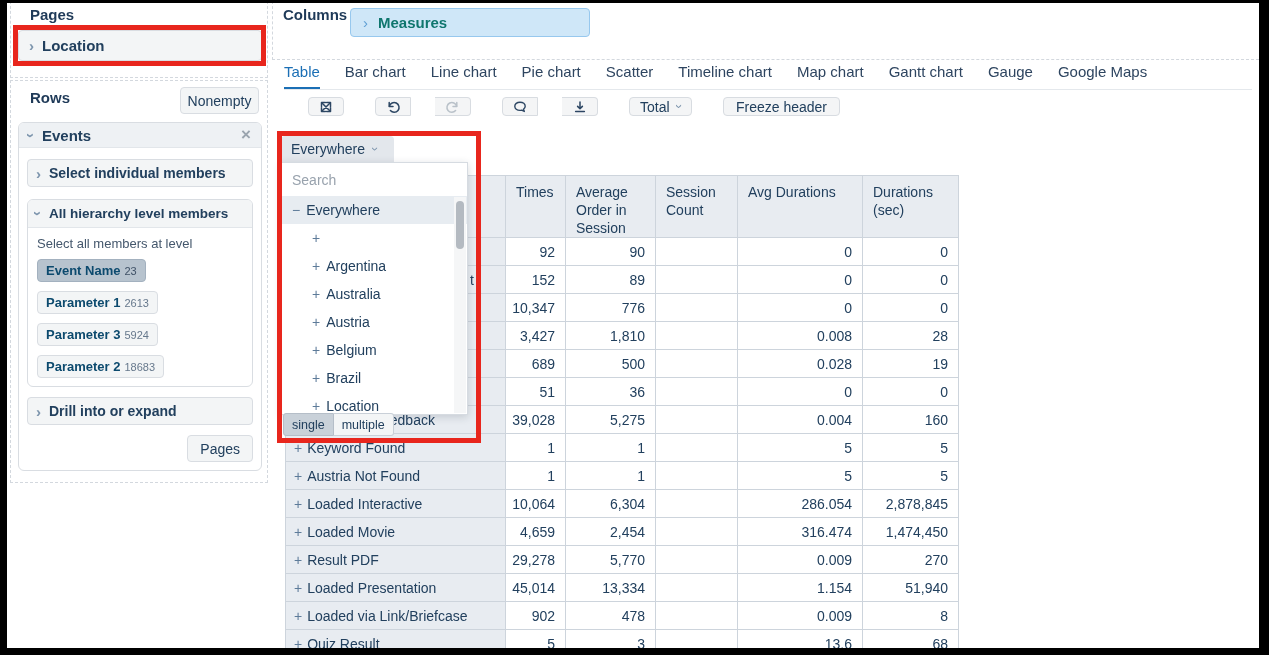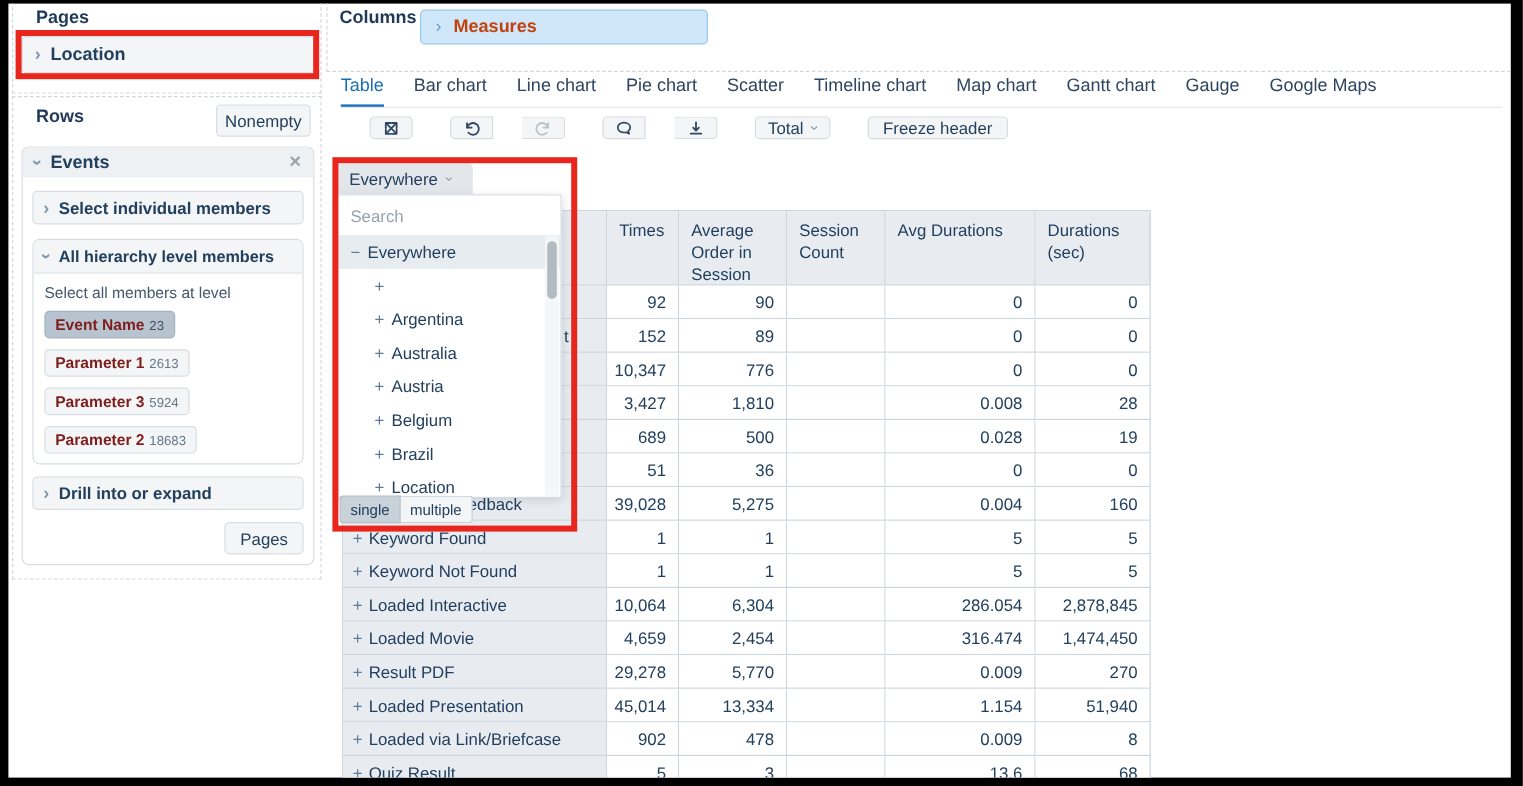--- a/index.html
+++ b/index.html
@@ -33,30 +33,30 @@
   #events-header { height: 30px; background: #eef1f4; border-bottom: 1px solid #e2e6ea; border-radius: 5px 5px 0 0; display: flex; align-items: center; padding: 0 10px; gap: 8px; font-weight: 700; font-size: 15px; }
   #events-close { margin-left: auto; color: #9aa4ae; font-size: 17px; cursor: default; }
   .events-body { padding: 0 8px 8px; display: flex; flex-direction: column; flex: 1; }
   #select-individual { margin-top: 11px; height: 28px; padding: 0 8px; gap: 8px; font-weight: 700; font-size: 14px; }
   #hierarchy-card { margin-top: 12px; border: 1px solid #d9dde2; border-radius: 6px; height: 188px; overflow: hidden; }
   #hierarchy-header { height: 28px; background: #f3f5f6; border-bottom: 1px solid #e2e6ea; display: flex; align-items: center; padding: 0 8px; gap: 8px; font-weight: 700; font-size: 13.5px; }
   .hier-body { padding: 8px 9px; }
   #hier-hint { font-size: 13px; color: #44576c; margin-bottom: 8px; }
   .chip-row { margin-bottom: 9px; }
   .chip { display: inline-flex; align-items: baseline; padding: 3px 8px; border-radius: 4px; background: #f3f5f6; border: 1px solid #d9dde2; }
-  .chip .cl { font-size: 13px; font-weight: 700; color: #7f1d1d; }
+  .chip .cl { font-size: 13px; font-weight: 700; color: #0c4a6e; }
   .chip .cc { font-size: 11px; color: #66788c; margin-left: 4px; }
   .chip.selected { background: #b7c3ce; border-color: #a3b1bf; }
   .chip.selected .cc { color: #3f5166; }
   #drill-item { margin-top: 10px; height: 28px; padding: 0 8px; gap: 8px; font-weight: 700; font-size: 14px; }
   #pages-btn { margin-top: 10px; align-self: flex-end; height: 27px; padding: 0 12px; justify-content: center; font-size: 14px; }
 
   #measures-chip { position: absolute; left: 343px; top: 5px; width: 240px; height: 29px; background: #cfe7f8; border: 1px solid #97c8ee; border-radius: 4px; display: flex; align-items: center; padding: 0 12px; gap: 10px; }
   #measures-chip .chev { color: #5f9fd4; }
-  #measures-label { color: #c2410c; font-weight: 700; font-size: 15px; }
+  #measures-label { color: #0f766e; font-weight: 700; font-size: 15px; }
 
   #view-tabs { position: absolute; left: 277px; top: 60px; display: flex; gap: 25px; z-index: 2; }
   .tab { padding-bottom: 7px; font-size: 15px; color: #2e4560; white-space: nowrap; }
   .tab.active { color: #1b6fb5; border-bottom: 2px solid #1b6fb5; }
   #tab-underline { position: absolute; left: 277px; top: 86px; width: 968px; height: 1px; background: #e4e8ec; }
 
   #toolbar { position: absolute; left: 277px; top: 94px; display: flex; align-items: center; }
   .tb-btn { height: 19px; min-width: 36px; background: #f4f5f6; border: 1px solid #d8dce1; display: flex; align-items: center; justify-content: center; border-radius: 4px; margin-left: 24px; }
   .tb-group { display: flex; }
   .tb-group .tb-btn:first-child { border-radius: 4px 0 0 4px; }
@@ -300,21 +300,21 @@
           <span class="pfx">+</span>
           <span class="lbl">Keyword Found</span>
         </div>
         <div class="c v">1</div>
         <div class="c v">1</div>
         <div class="c v"></div>
         <div class="c v">5</div>
         <div class="c v">5</div>
         <div class="c rl">
           <span class="pfx">+</span>
-          <span class="lbl">Keyword Not Found</span>
+          <span class="lbl">Austria Not Found</span>
         </div>
         <div class="c v">1</div>
         <div class="c v">1</div>
         <div class="c v"></div>
         <div class="c v">5</div>
         <div class="c v">5</div>
         <div class="c rl">
           <span class="pfx">+</span>
           <span class="lbl">Loaded Interactive</span>
         </div>

